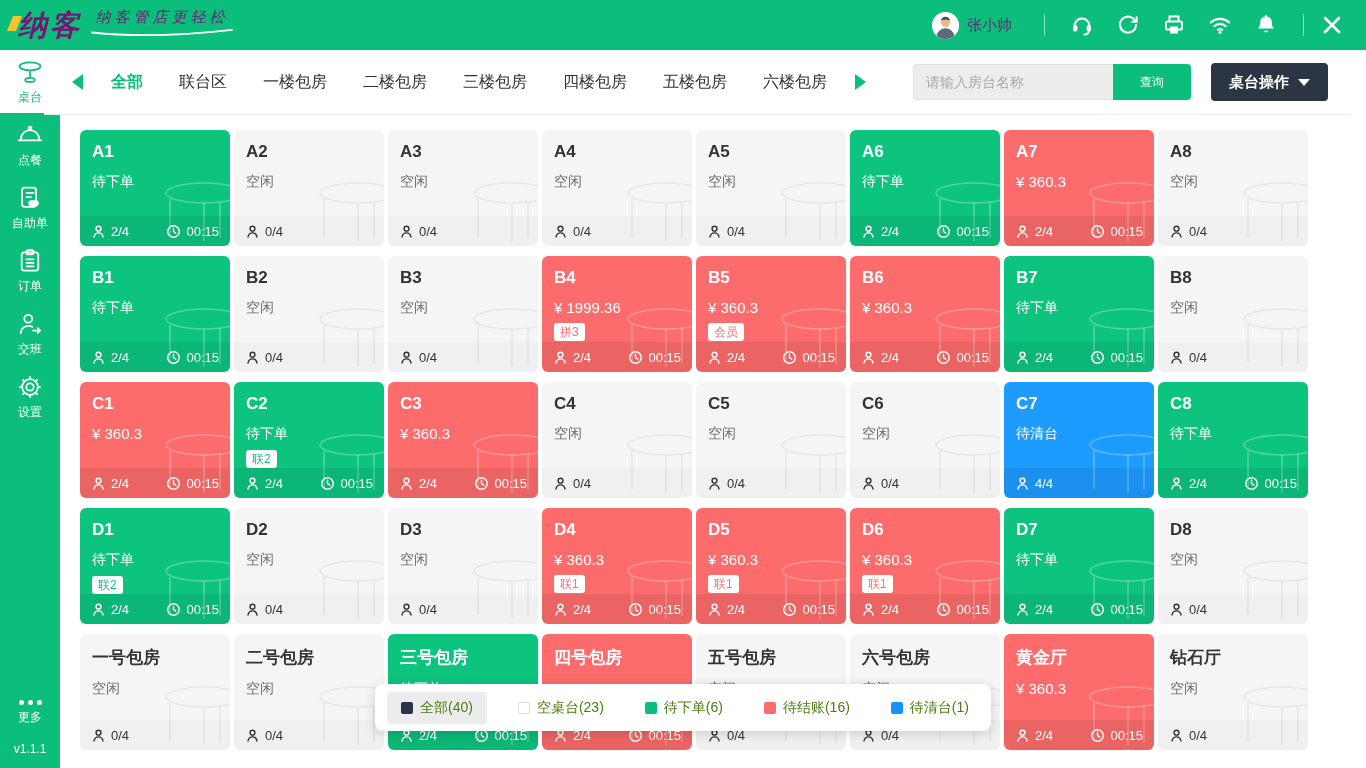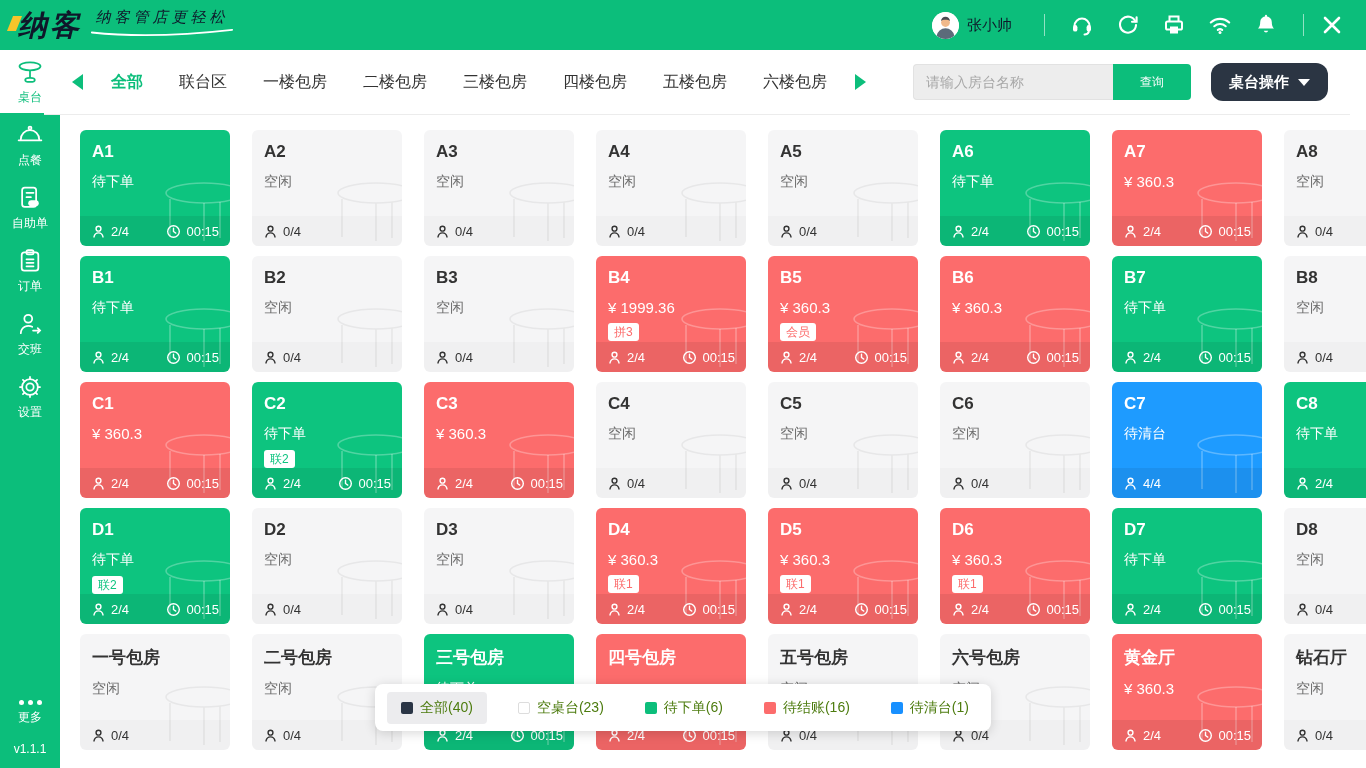--- a/index.html
+++ b/index.html
@@ -6,21 +6,21 @@
   html,body { width:1366px; height:768px; overflow:hidden;
     font-family:"Liberation Sans","DejaVu Sans",sans-serif; background:#fff; }
   :root{
     --brand:#0CBE7B; --card-green:#0DC47F; --card-red:#FC6C6C;
     --card-blue:#1E9BFF; --card-idle:#F5F5F6; --dark:#2B3543; --text:#333;
   }
   .app { position:relative; width:1366px; height:768px; }
 
   
   .topbar { position:absolute; left:0; top:0; width:1366px; height:50px;
-    background:var(--brand); display:flex; align-items:center; padding:0 18px; color:#0f172a; }
+    background:var(--brand); display:flex; align-items:center; padding:0 18px; color:#701a75; }
   .logo { display:flex; align-items:flex-start; }
   .logo-main { position:relative; font-size:29px; font-weight:900; font-style:italic;
     letter-spacing:3px; line-height:50px; }
   .logo-main::before { content:""; position:absolute; left:-8px; top:16px; width:9px;
     height:15px; background:#F6C52A; transform:skewX(-22deg); }
   .slogan-wrap { margin-left:0; margin-top:8px; display:flex; flex-direction:column;align-items:center; }
   .logo-slogan { font-size:15px; font-style:italic; letter-spacing:4px; }
   .swoosh { width:160px; height:9px; margin-top:1px; }
   .topbar-right { margin-left:auto; display:flex; align-items:center; gap:0; }
   .user { display:flex; align-items:center; gap:8px; margin-right:18px; }
@@ -59,30 +59,30 @@
   .tab { font-size:16px; color:var(--text); cursor:pointer; white-space:nowrap; }
   .tab.active { color:var(--brand); font-weight:bold; }
   .search-group { margin-left:auto; display:flex; align-items:center; }
   .search-input { width:200px; height:36px; background:#EDEDED; border:1px solid #E2E2E2;
     border-right:none; border-radius:4px 0 0 4px; padding:0 12px; font-size:14px;
     color:#333; outline:none; font-family:inherit; }
   .search-input::placeholder { color:#A8A8A8; }
   .search-btn { width:78px; height:36px; background:var(--brand); color:#fff; border:none;
     border-radius:0 4px 4px 0; font-size:12px; cursor:pointer; font-family:inherit; }
   .ops-btn { margin-left:20px; margin-right:6px; height:38px; padding:0 18px;
-    background:var(--dark); color:#fff; border:none; border-radius:12px; font-size:15px;
+    background:var(--dark); color:#fff; border:none; border-radius:4px; font-size:15px;
     font-weight:bold; cursor:pointer; display:flex; align-items:center; gap:9px;
     font-family:inherit; }
   .caret { width:0; height:0; border-left:6px solid transparent;
     border-right:6px solid transparent; border-top:7px solid #fff; }
 
   
   .grid { position:absolute; left:60px; top:116px; width:1092px; height:652px;
     padding:14px 16px 12px 20px; display:grid; grid-template-columns:repeat(8,150px);
-    grid-auto-rows:116px; gap:10px 22px; background:#fff; }
+    grid-auto-rows:116px; gap:10px 4px; background:#fff; }
   .card { position:relative; border-radius:6px; overflow:hidden; cursor:pointer;
     padding:12px 12px 0; }
   .card.idle { background:var(--card-idle); color:#333; }
   .card.ordering { background:var(--card-green); color:#fff; }
   .card.billing { background:var(--card-red); color:#fff; }
   .card.cleaning { background:var(--card-blue); color:#fff; }
   .c-title { font-size:17px; font-weight:bold; margin-bottom:11px; white-space:nowrap; }
   .c-status { font-size:14px; }
   .card.billing .c-status { font-size:15px; }
   .card.idle .c-status { color:#6b6b6b; }

